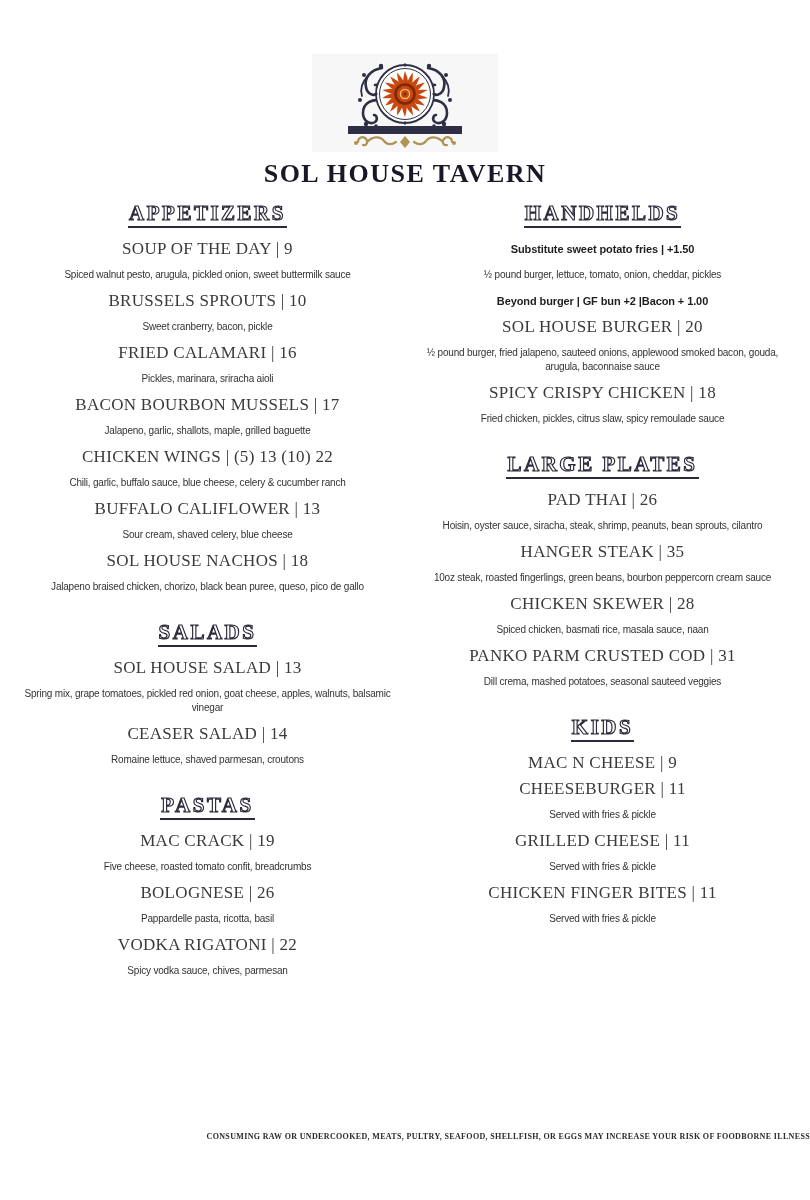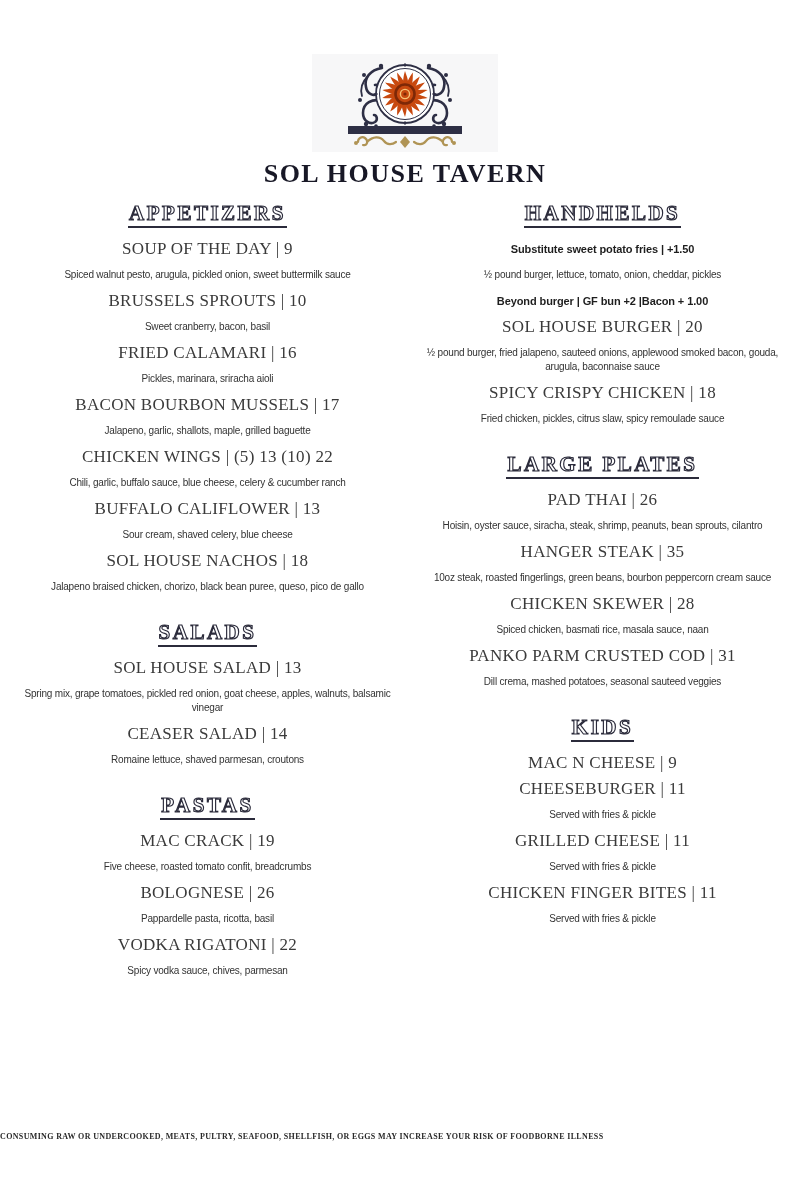--- a/index.html
+++ b/index.html
@@ -40,21 +40,21 @@
   }
   .line.desc{
     font-family:"Liberation Sans",sans-serif;font-size:10px;line-height:14px;
     color:#333333;letter-spacing:-0.2px;max-width:372px;
   }
   .line.bold{
     font-family:"Liberation Sans",sans-serif;font-weight:700;font-size:11px;line-height:14px;
     color:#1e1e1e;letter-spacing:-0.1px;
   }
   .disclaimer{
-    position:absolute;left:0;right:0;bottom:58px;text-align:left;
+    position:absolute;left:0;right:0;bottom:58px;text-align:right;
     font-family:"Liberation Serif",serif;font-weight:700;font-size:8px;line-height:1.2;
     letter-spacing:0.35px;color:#2a2a2a;
   }
 </style>
 </head>
 <body>
 
 <div class="page">
 
   <header class="masthead">
@@ -145,21 +145,21 @@
     <h1 class="brand">SOL HOUSE TAVERN</h1>
   </header>
 
   <main class="columns">
     <div class="col" id="col-left">
         <section class="section">
           <div class="section-head"><h2 class="section-title">APPETIZERS</h2></div>
           <p class="line dish">SOUP OF THE DAY | 9</p>
           <p class="line desc">Spiced walnut pesto, arugula, pickled onion, sweet buttermilk sauce</p>
           <p class="line dish">BRUSSELS SPROUTS | 10</p>
-          <p class="line desc">Sweet cranberry, bacon, basil</p>
+          <p class="line desc">Sweet cranberry, bacon, pickle</p>
           <p class="line dish">FRIED CALAMARI | 16</p>
           <p class="line desc">Pickles, marinara, sriracha aioli</p>
           <p class="line dish">BACON BOURBON MUSSELS | 17</p>
           <p class="line desc">Jalapeno, garlic, shallots, maple, grilled baguette</p>
           <p class="line dish">CHICKEN WINGS | (5) 13 (10) 22</p>
           <p class="line desc">Chili, garlic, buffalo sauce, blue cheese, celery &amp; cucumber ranch</p>
           <p class="line dish">BUFFALO CALIFLOWER | 13</p>
           <p class="line desc">Sour cream, shaved celery, blue cheese</p>
           <p class="line dish">SOL HOUSE NACHOS | 18</p>
           <p class="line desc">Jalapeno braised chicken, chorizo, black bean puree, queso, pico de gallo</p>

